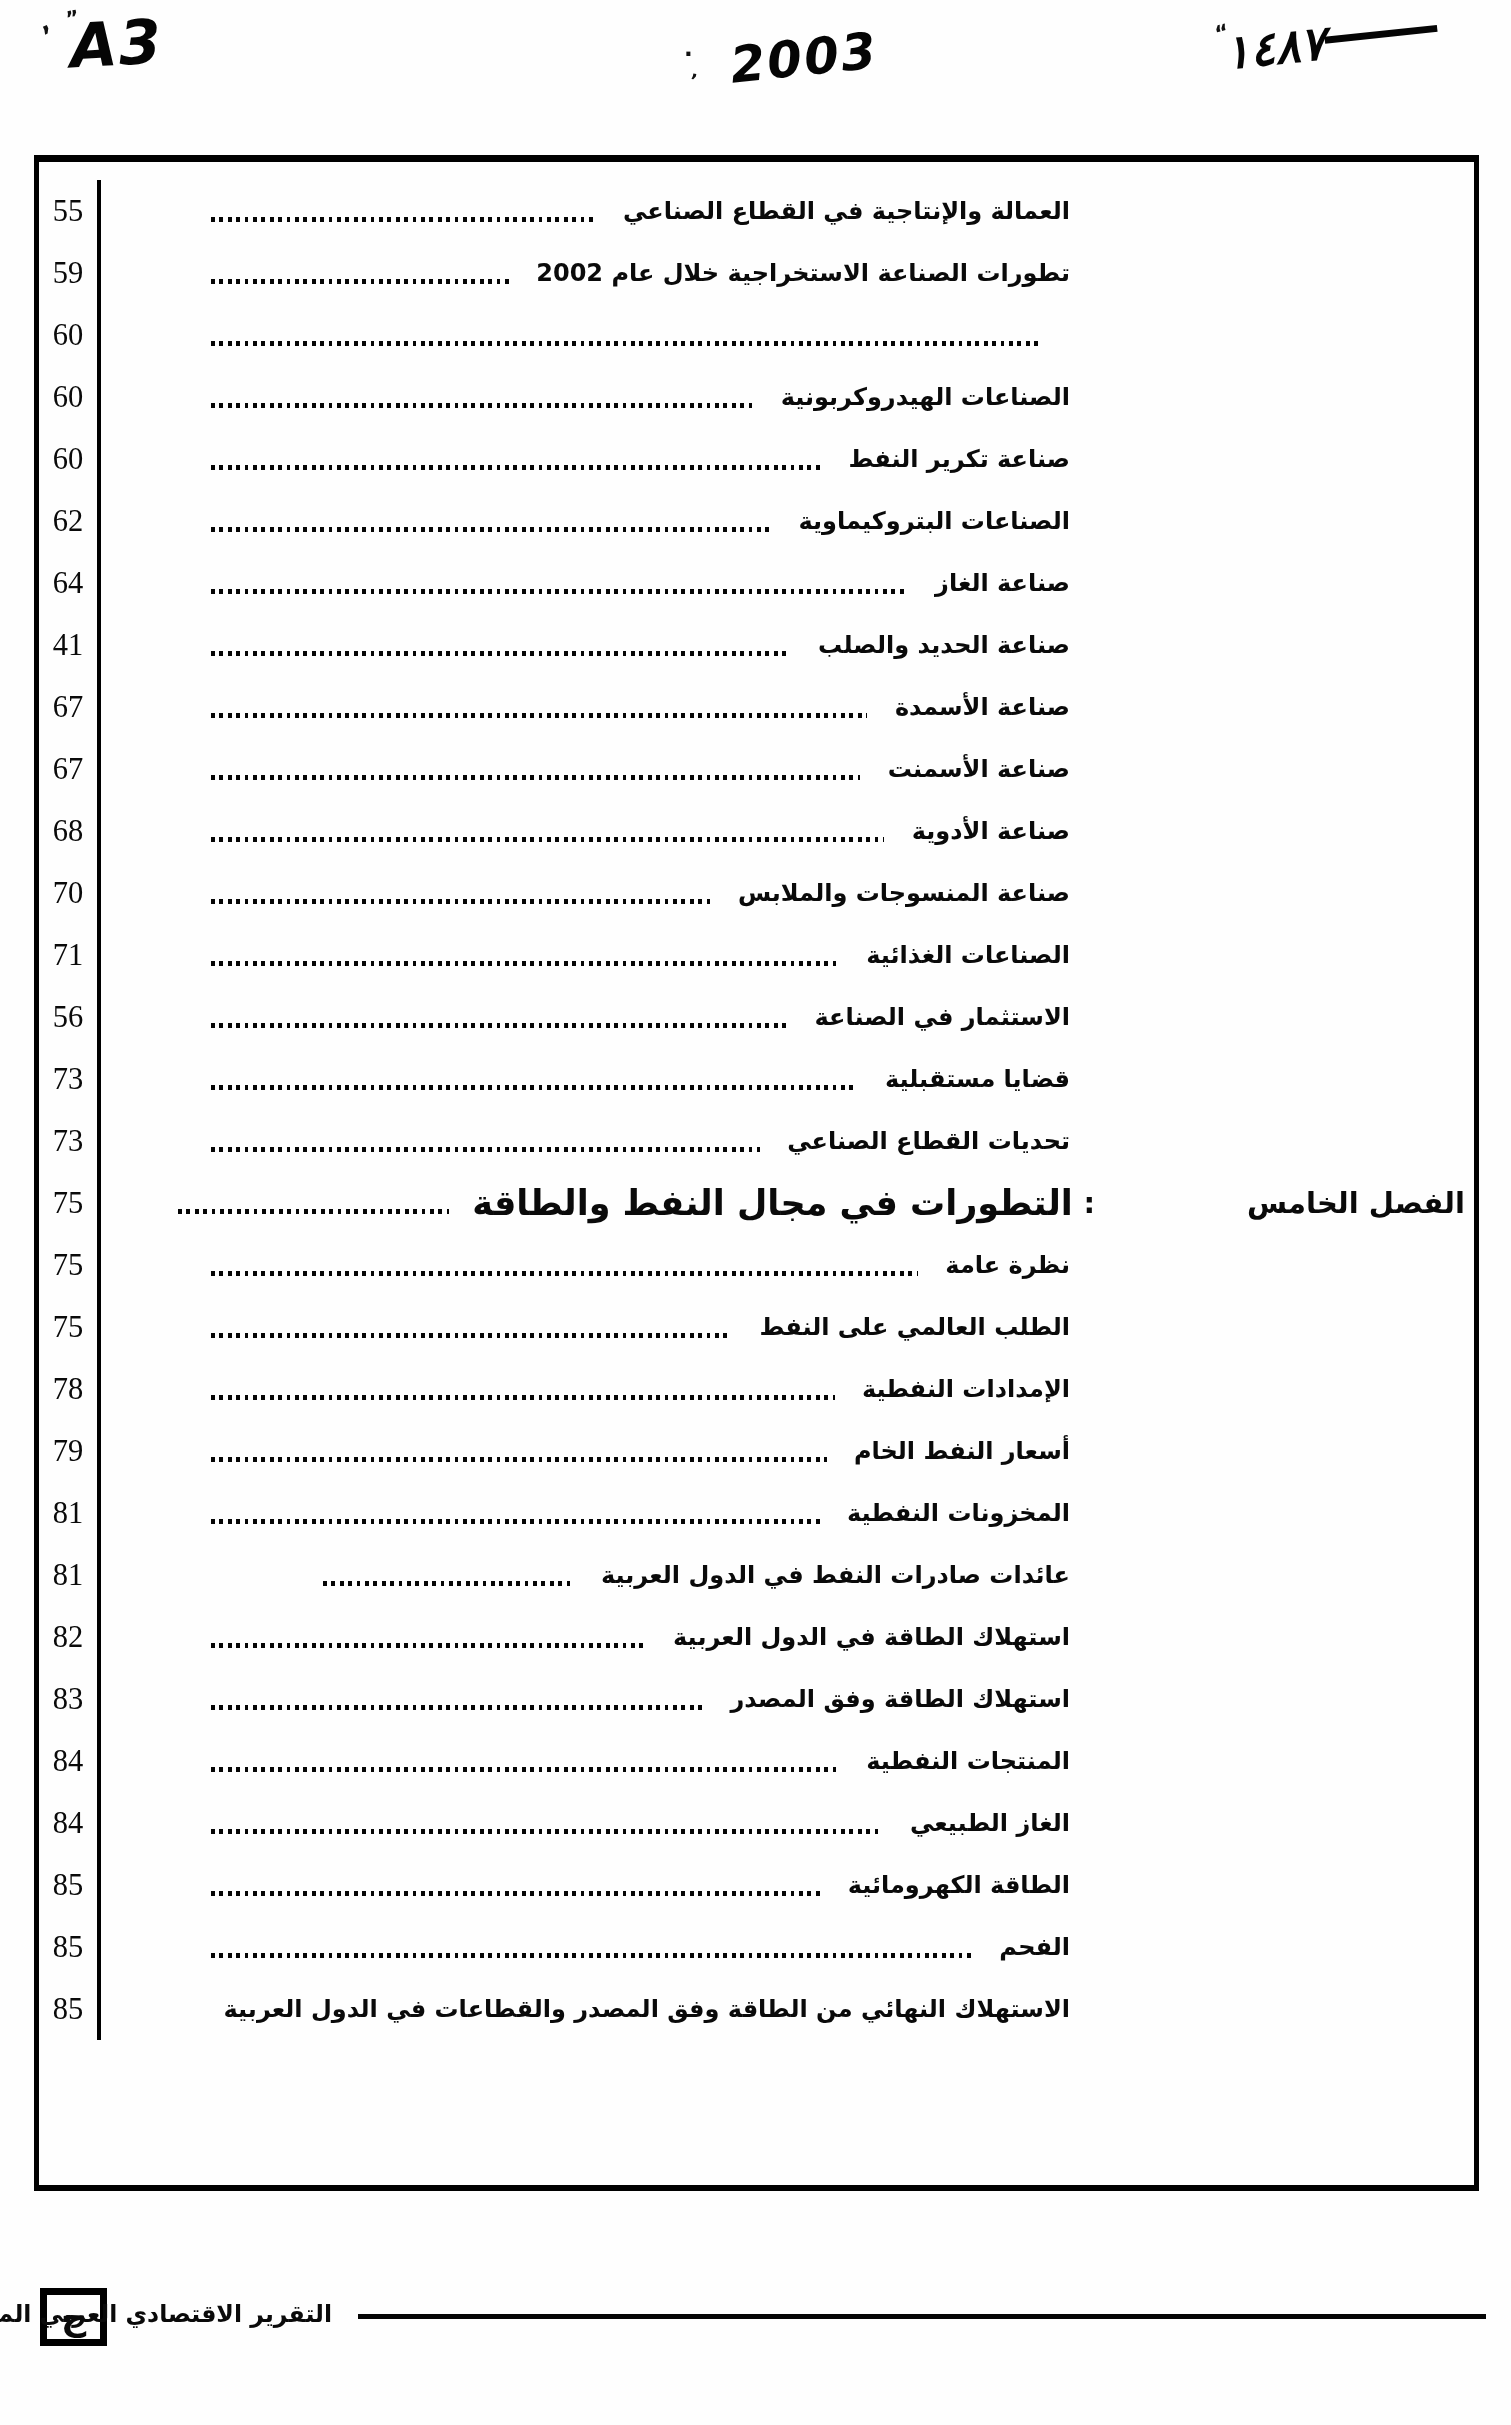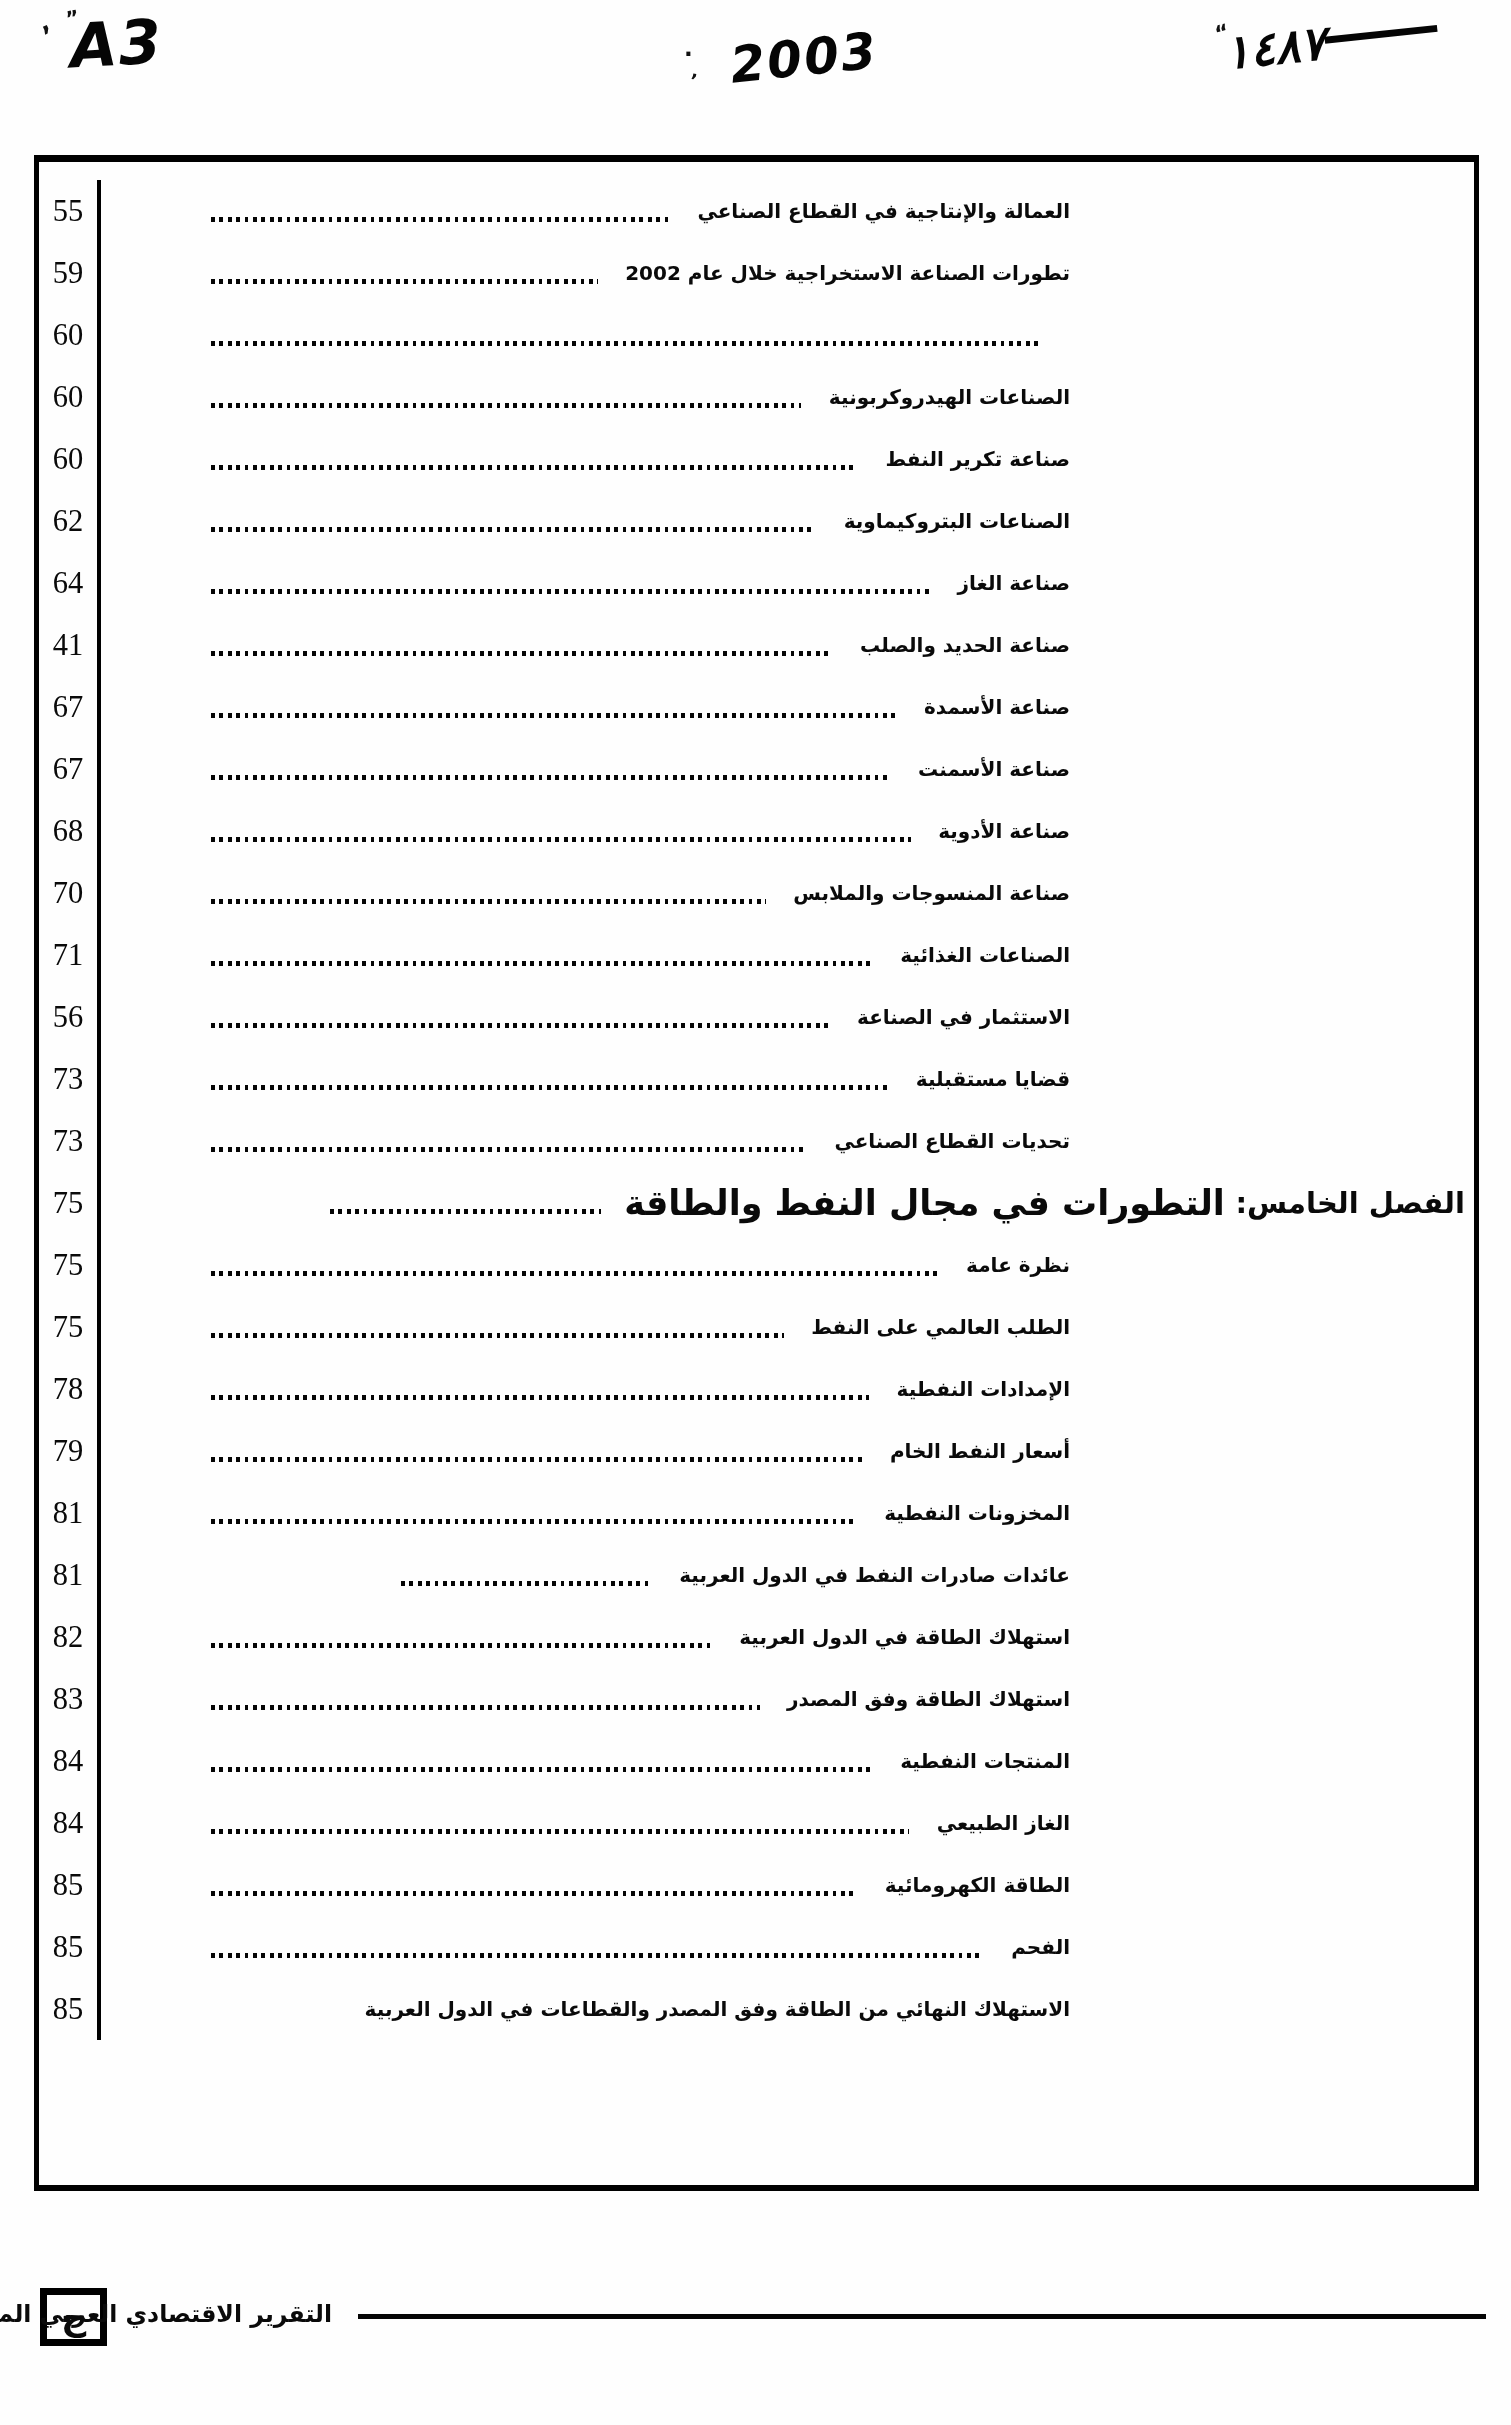--- a/index.html
+++ b/index.html
@@ -29,30 +29,30 @@
   .num{
     width:58px;flex:0 0 58px;border-right:4.6px solid #000;
     display:flex;align-items:center;justify-content:center;
     font-family:"Liberation Serif",serif;font-size:30.5px;color:#0a0a0a;text-align:center;
   }
   .content{
     flex:1 1 auto;direction:rtl;display:flex;align-items:center;
     padding:0 404px 0 110px;min-width:0;
   }
   .content .title{
-    font-size:20px;font-weight:bold;white-space:nowrap;
+    font-size:24px;font-weight:bold;white-space:nowrap;
     font-family:"DejaVu Sans",sans-serif;
   }
   .dots{
     flex:1 1 auto;height:5.3px;margin-right:27.4px;margin-top:17px;min-width:0;
     background:repeating-linear-gradient(to right,#050505 0 3.8px,transparent 3.8px 8.4px);
   }
   .dots.short{flex:0 0 251px;}
   .row.chapter .content{padding-right:9.1px;}
-  .row.chapter .label{font-size:29px;font-weight:bold;white-space:nowrap;}
+  .row.chapter .label{font-size:29px;font-weight:bold;white-space:nowrap;margin-left:152px;}
   .row.chapter .sep{font-size:29px;font-weight:bold;margin-left:10.7px;}
   .row.chapter .title{font-size:35px;}
   .row.chapter .dots{flex:0 0 271px;margin-right:23px;}
   
   .page-letter-box{
     position:absolute;left:40px;top:2288px;width:67px;height:58px;
     border:7.6px solid #000;box-sizing:border-box;
     display:flex;align-items:center;justify-content:center;
     font-size:35px;font-weight:bold;
   }

